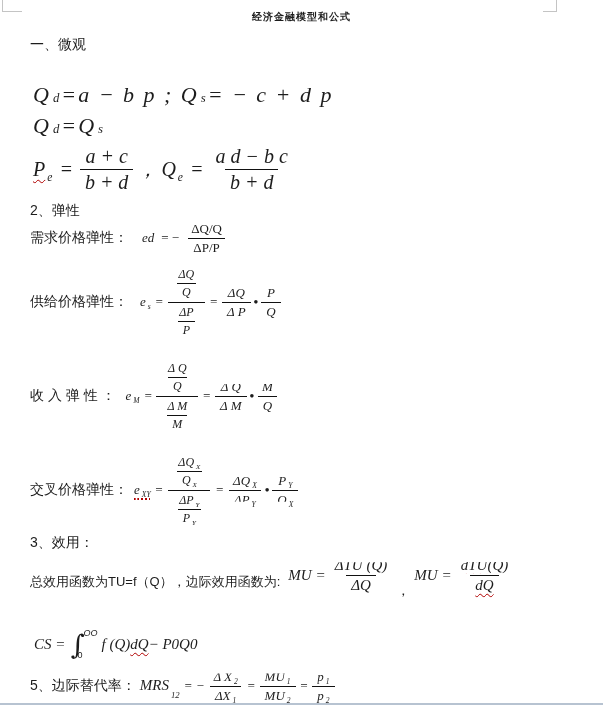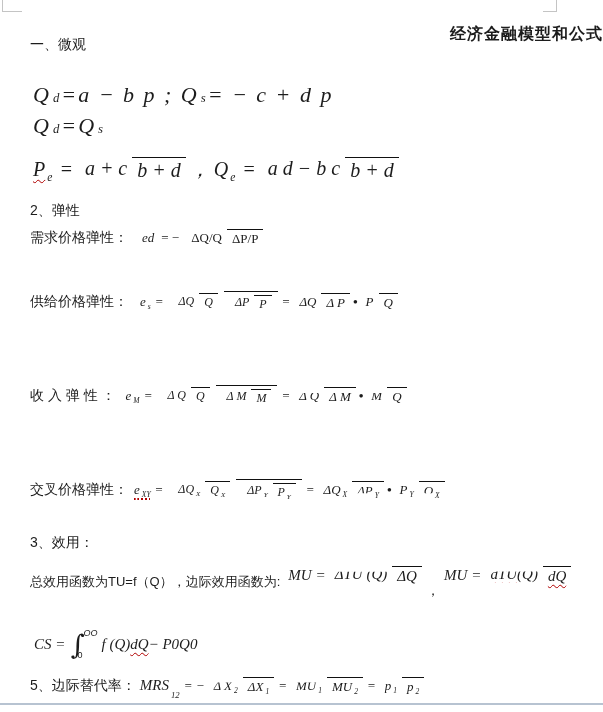--- a/index.html
+++ b/index.html
@@ -5,38 +5,38 @@
   *{margin:0;padding:0;box-sizing:border-box}
   html,body{width:603px;height:712px}
   body{background:#fff;font-family:"Liberation Sans","DejaVu Sans",sans-serif;color:#1c1c1c;overflow:hidden}
   .page{position:relative;width:603px;height:712px;background:#fff}
 
   
   .mark{position:absolute;top:0;width:20px;height:12px}
   .mark.tl{left:2px;border-left:1px solid var(--margin-mark,#c4c4c4);border-bottom:1px solid var(--margin-mark,#c4c4c4)}
   .mark.tr{right:46px;width:14px;border-right:1px solid var(--margin-mark,#c4c4c4);border-bottom:1px solid var(--margin-mark,#c4c4c4)}
 
-  .title{position:absolute;top:24px;left:0;width:100%;text-align:right;font-size:16px;font-weight:700;letter-spacing:1px}
+  .title{position:absolute;top:10px;left:0;width:100%;text-align:center;font-size:10px;font-weight:700;letter-spacing:1px}
   .h{position:absolute;left:30px;font-size:14px}
 
   .row{position:absolute;display:flex;align-items:center}
   .row.base{align-items:baseline}
   .lbl{font-size:14px;flex:none}
 
   .mi{font-family:"Liberation Serif","DejaVu Serif",serif;font-style:italic}
   .up{font-family:"Liberation Serif","DejaVu Serif",serif;font-style:normal}
   sub{font-size:.58em;line-height:0;vertical-align:-0.45em;font-family:"Liberation Serif","DejaVu Serif",serif;font-style:italic;margin-left:2px}
 
   .m22{font-size:22px;letter-spacing:2px}
   .m20{font-size:20px}
   .m15{font-size:15px}
   .m14{font-size:14px}
   .m13{font-size:13px}
 
-  .frac{display:inline-flex;flex-direction:row;align-items:center;text-align:center;vertical-align:middle;flex:none}
+  .frac{display:inline-flex;flex-direction:column;align-items:center;text-align:center;vertical-align:middle;flex:none}
   .frac .num{display:block;padding:0 5px 1px;white-space:nowrap}
   .frac .den{display:block;border-top:1.5px solid #111;padding:1px 5px 0;white-space:nowrap}
   .frac.big .den{border-top-width:1.8px}
   .frac.inner{font-size:12px}
   .frac.inner .den{border-top-width:1.2px}
   .frac.outer>.num{padding:1px 6px 2px}
   .frac.outer>.den{padding:2px 6px 1px;border-top-width:1.5px}
 
   .op{margin:0 7px;flex:none}
   .op.tight{margin:0 4px}

